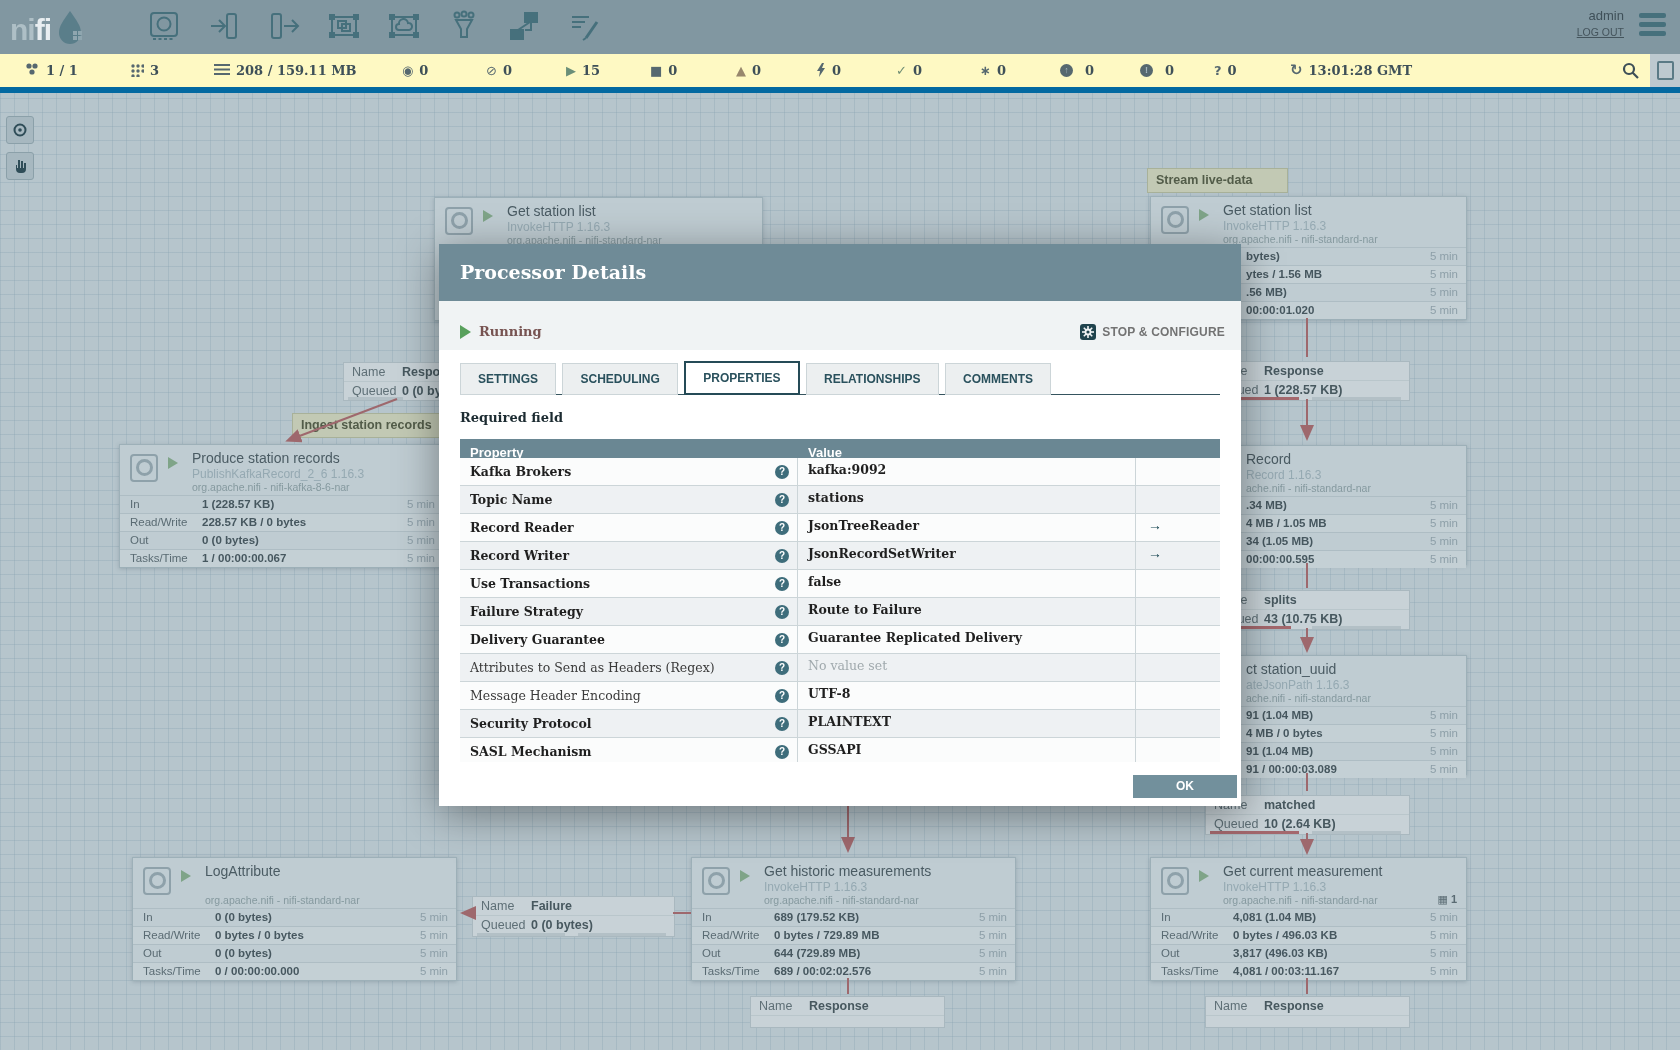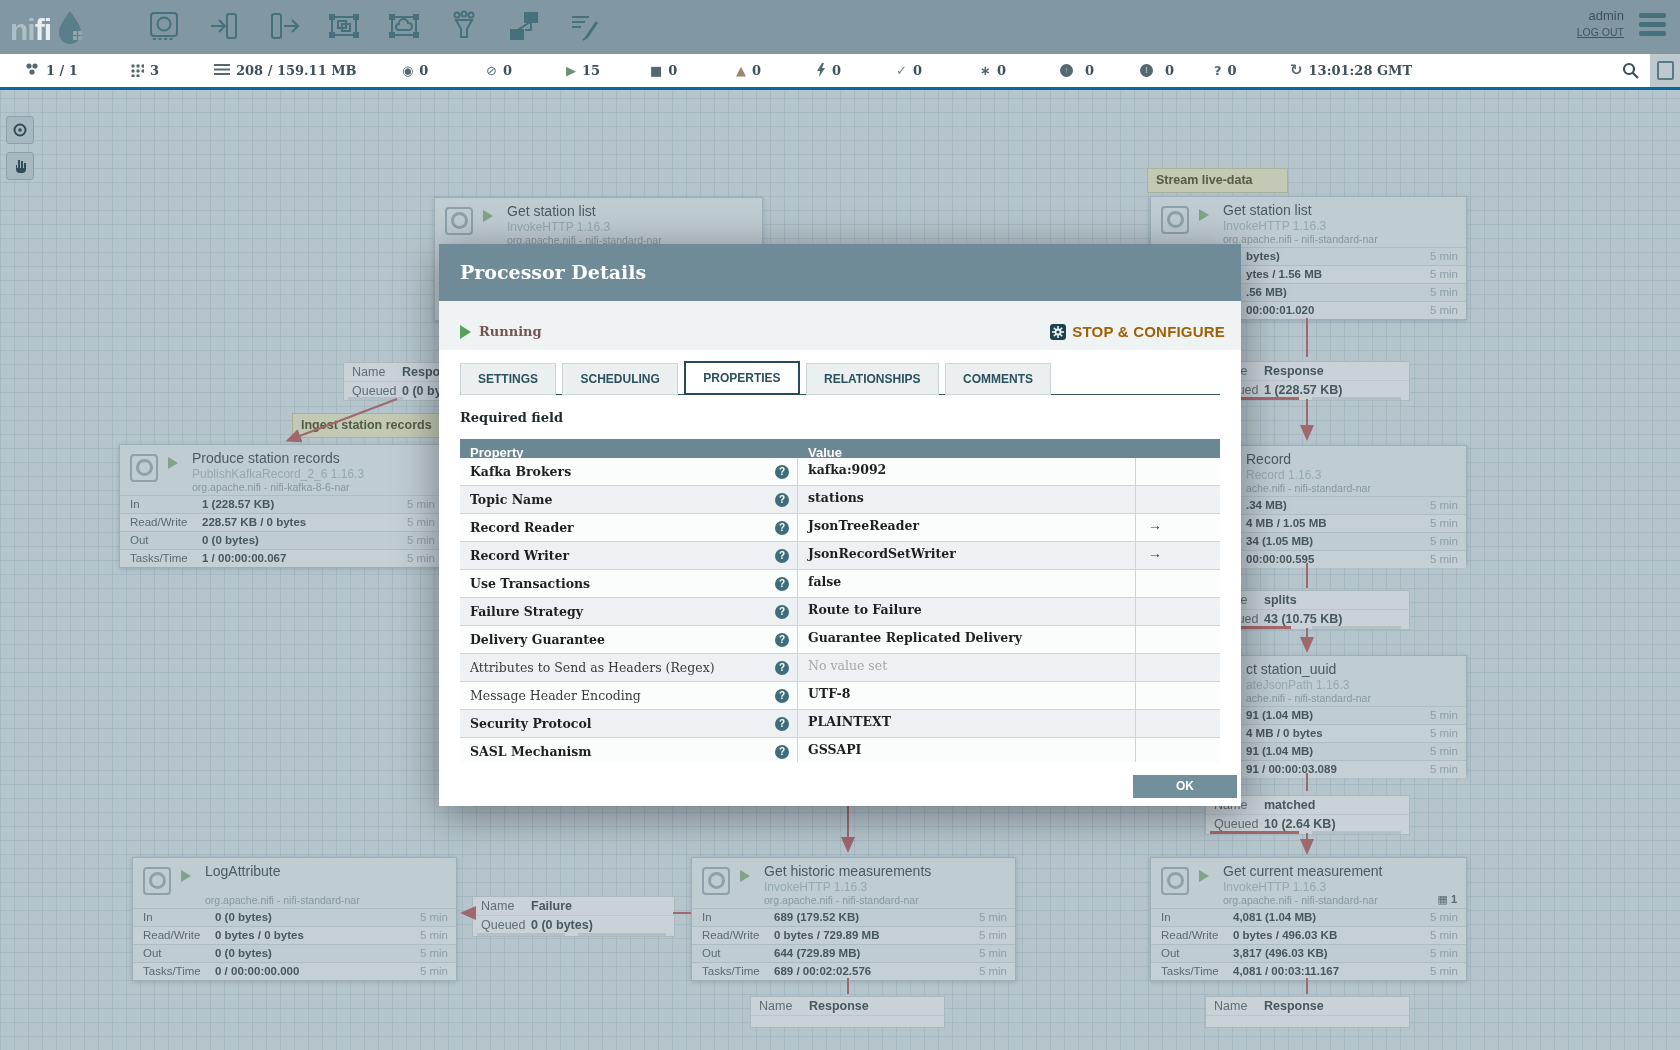--- a/index.html
+++ b/index.html
@@ -18,22 +18,22 @@
   .brand .fi{font-size:30px;font-weight:bold;color:#e9eef1;letter-spacing:-1px;line-height:30px;}
   .tb-icons{display:flex;align-items:center;gap:26px;margin-left:26px;}
   .tb-icon{width:34px;height:34px;cursor:grab;}
   .tb-icon svg{stroke:#46707c;fill:none;stroke-width:2;}
   .user-block{position:absolute;right:56px;top:8px;text-align:right;line-height:16px;}
   .user-name{font-size:13px;color:#3f5059;}
   .logout{font-size:10.5px;color:#44545c;text-decoration:underline;cursor:pointer;}
   .hamburger{position:absolute;right:14px;top:13px;width:27px;cursor:pointer;}
   .hamburger span{display:block;height:5px;background:#46707c;border-radius:2px;margin-bottom:4px;}
   
-  .statusbar{position:absolute;top:54px;left:0;right:0;height:33px;background:#ffffff;z-index:6;
-             border-bottom:3px solid #0369a1;font-family:"DejaVu Serif",serif;}
+  .statusbar{position:absolute;top:54px;left:0;right:0;height:33px;background:#fef9c3;z-index:6;
+             border-bottom:6px solid #0369a1;font-family:"DejaVu Serif",serif;}
   .sb-item{position:absolute;top:0;height:33px;display:flex;align-items:center;}
   .sb-ico{margin-right:6px;font-size:13px;color:#56686f;font-family:"DejaVu Sans",sans-serif;line-height:13px;}
   .sb-val{font-size:13px;font-weight:bold;color:#3e5058;white-space:nowrap;}
   .circ{display:inline-flex;width:13px;height:13px;border-radius:50%;background:#56686f;color:#a4b6be;
         font-size:9px;align-items:center;justify-content:center;font-weight:bold;font-family:"Liberation Sans",sans-serif;}
   .sb-tile{position:absolute;right:0;top:0;width:30px;height:33px;background:#bdc9cf;display:flex;
            align-items:center;justify-content:center;cursor:pointer;}
   .sb-tile span{display:block;width:13px;height:15px;border:2px solid #5a7a85;border-radius:2px;}
   
   .breadcrumbbar{position:absolute;bottom:0;left:0;right:0;height:28px;background:#c1ccd1;z-index:6;
@@ -77,22 +77,22 @@
   .arrows{position:absolute;inset:0;z-index:3;pointer-events:none;}
   
   .modal{position:absolute;left:439px;top:244px;width:802px;height:562px;background:#fff;z-index:10;
          box-shadow:0 8px 40px rgba(0,0,0,.4);}
   .m-head{height:57px;background:#6f8b97;color:#fff;font-family:"DejaVu Serif",serif;font-size:19px;
           font-weight:bold;line-height:57px;padding-left:21px;}
   .m-status{height:37px;background:#f0f3f4;display:flex;align-items:center;padding:12px 16px 0 21px;}
   .m-run-play{width:0;height:0;border-left:11px solid #58a05c;border-top:7px solid transparent;
               border-bottom:7px solid transparent;margin-right:8px;}
   .m-run-text{font-family:"DejaVu Serif",serif;font-weight:bold;font-size:13px;color:#775351;}
-  .m-action{margin-left:auto;display:flex;align-items:center;font-size:15px;font-weight:bold;
-            color:#a16207;letter-spacing:.2px;cursor:pointer;}
+  .m-action{margin-left:auto;display:flex;align-items:center;font-size:12px;font-weight:bold;
+            color:#737373;letter-spacing:.2px;cursor:pointer;}
   .gear{width:16px;height:16px;border-radius:3px;background:#1f434d;margin-right:6px;position:relative;}
   .gear svg{position:absolute;left:1px;top:1px;}
   .m-body{padding:0 21px;position:relative;}
   .m-tabs{margin-top:11px;height:34px;position:relative;}
   .m-tabline{position:absolute;left:0;right:0;bottom:0;height:1px;background:#35545e;}
   .tab{display:inline-block;height:32px;line-height:30px;padding:0 17px;background:#eceff0;
        border:1px solid #ccd5d8;margin-right:2px;font-size:12px;font-weight:bold;color:#2a515d;
        vertical-align:bottom;box-sizing:border-box;cursor:pointer;position:relative;z-index:1;}
   .tab.active{background:#fff;border:2px solid #254b57;height:34px;line-height:31px;z-index:2;}
   .m-required{margin-top:15px;font-family:"DejaVu Serif",serif;font-weight:bold;font-size:13px;color:#1c2b31;}

